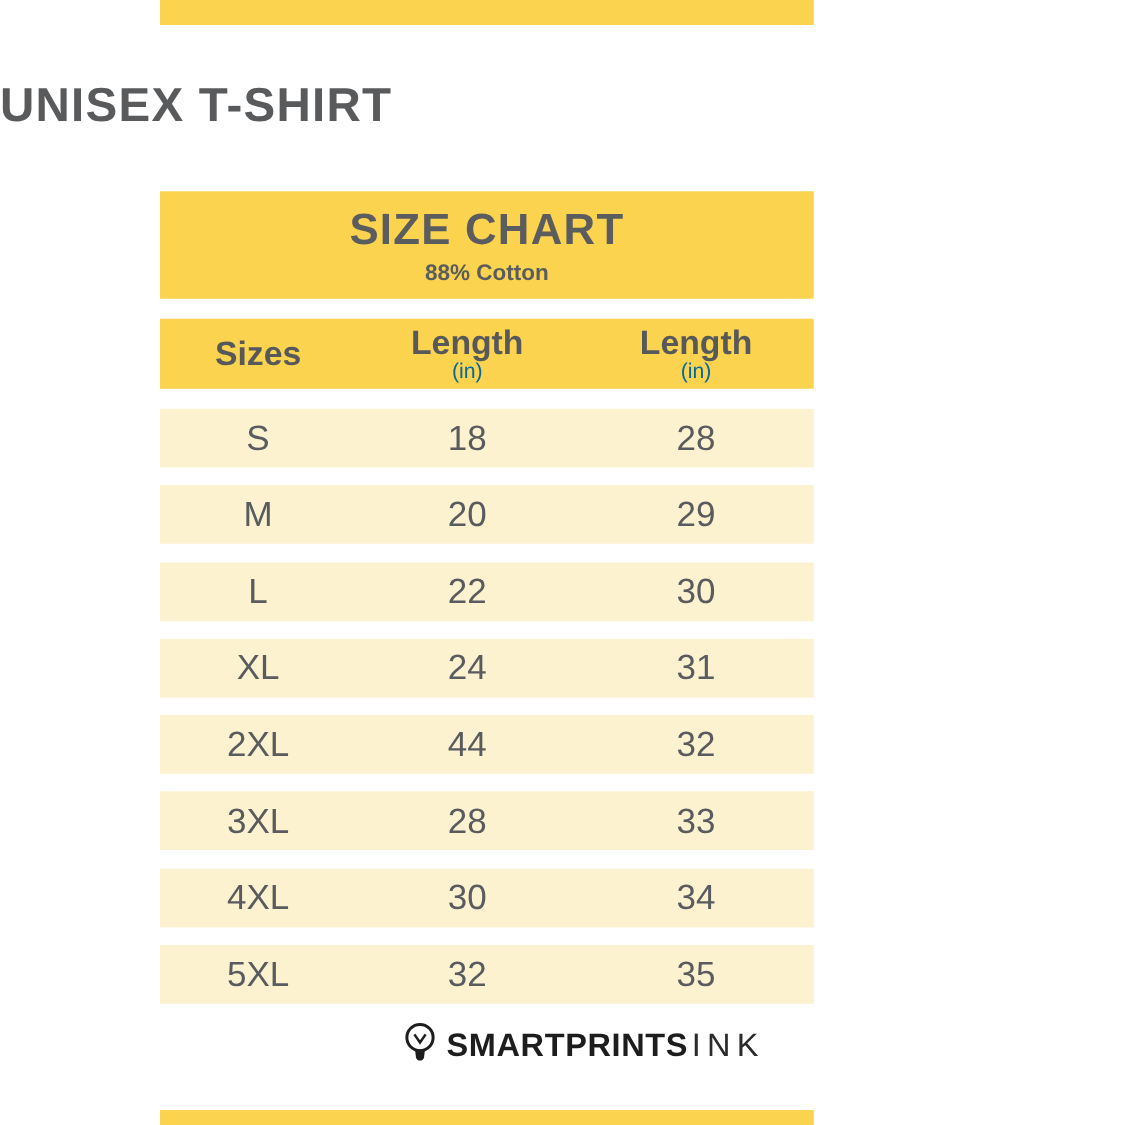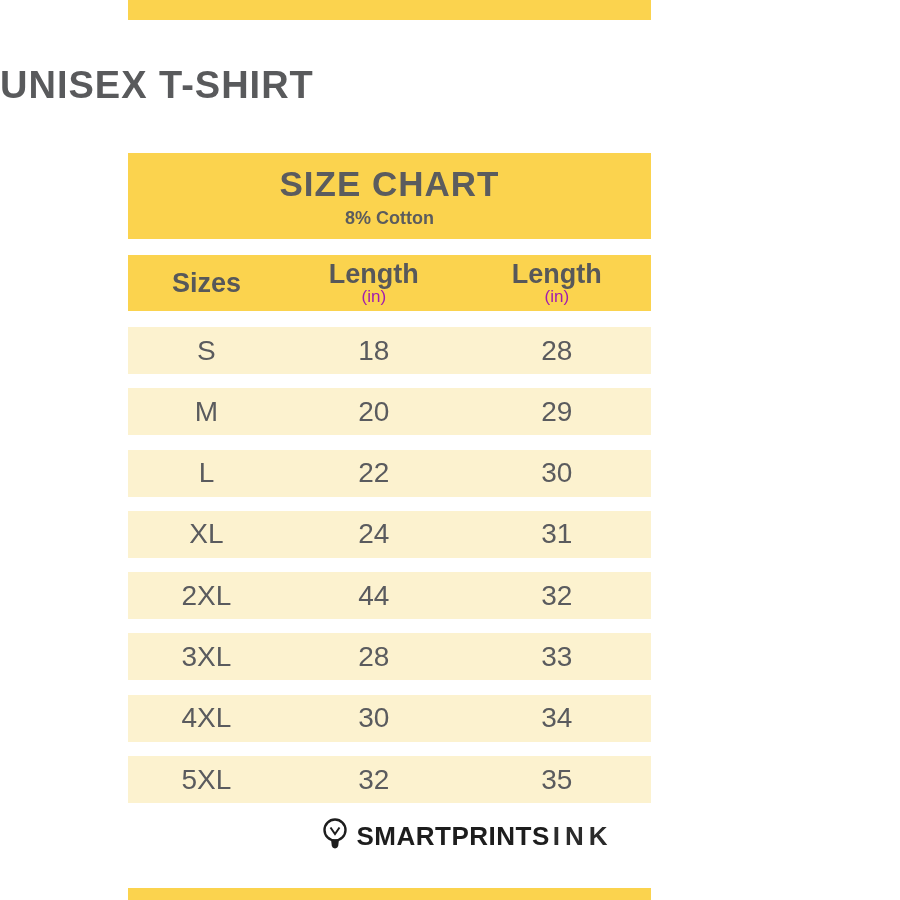--- a/index.html
+++ b/index.html
@@ -47,21 +47,21 @@
   .col-2 { width: 34%; }
   .col-3 { width: 36%; }
   .header-cell {
     display: flex; flex-direction: column; align-items: center; justify-content: center;
     line-height: 1.05;
   }
   .header-label {
     font-size: 27px; font-weight: bold; color: #57585A;
   }
   .header-unit {
-    font-size: 17px; font-weight: normal; color: #a21caf;
+    font-size: 17px; font-weight: normal; color: #0369a1;
   }
   .header-unit:empty { display: none; }
 
   .rows {
     top: 327px;
     display: flex; flex-direction: column; gap: 14.3px;
   }
   .data-row {
     height: 47px;
     background: #FCF2CF;
@@ -74,33 +74,33 @@
 
   .footer-logo {
     position: absolute; top: 814px; left: 16px; width: 900px; height: 44px;
     display: flex; align-items: center; justify-content: center;
   }
   .logo-icon { margin-right: 5px; display: block; }
   .brand-bold {
     font-size: 26px; font-weight: bold; letter-spacing: 0.5px; color: #1D1D1D;
   }
   .brand-light {
-    font-size: 26px; font-weight: bold; letter-spacing: 5px; margin-left: 3px; color: #2B2B2B;
+    font-size: 26px; font-weight: normal; letter-spacing: 5px; margin-left: 3px; color: #2B2B2B;
   }
 </style>
 </head>
 <body>
 
 <div class="content-col bar top-bar"></div>
 
 <h1 class="page-title">UNISEX T-SHIRT</h1>
 
 <div class="content-col banner">
   <div class="banner-title">SIZE CHART</div>
-  <div class="banner-subtitle">8% Cotton</div>
+  <div class="banner-subtitle">88% Cotton</div>
 </div>
 
 <div class="content-col header-row">
   <div class="header-cell col-1">
     <span class="header-label">Sizes</span>
 
   </div>
   <div class="header-cell col-2">
     <span class="header-label">Length</span>
     <span class="header-unit">(in)</span>

